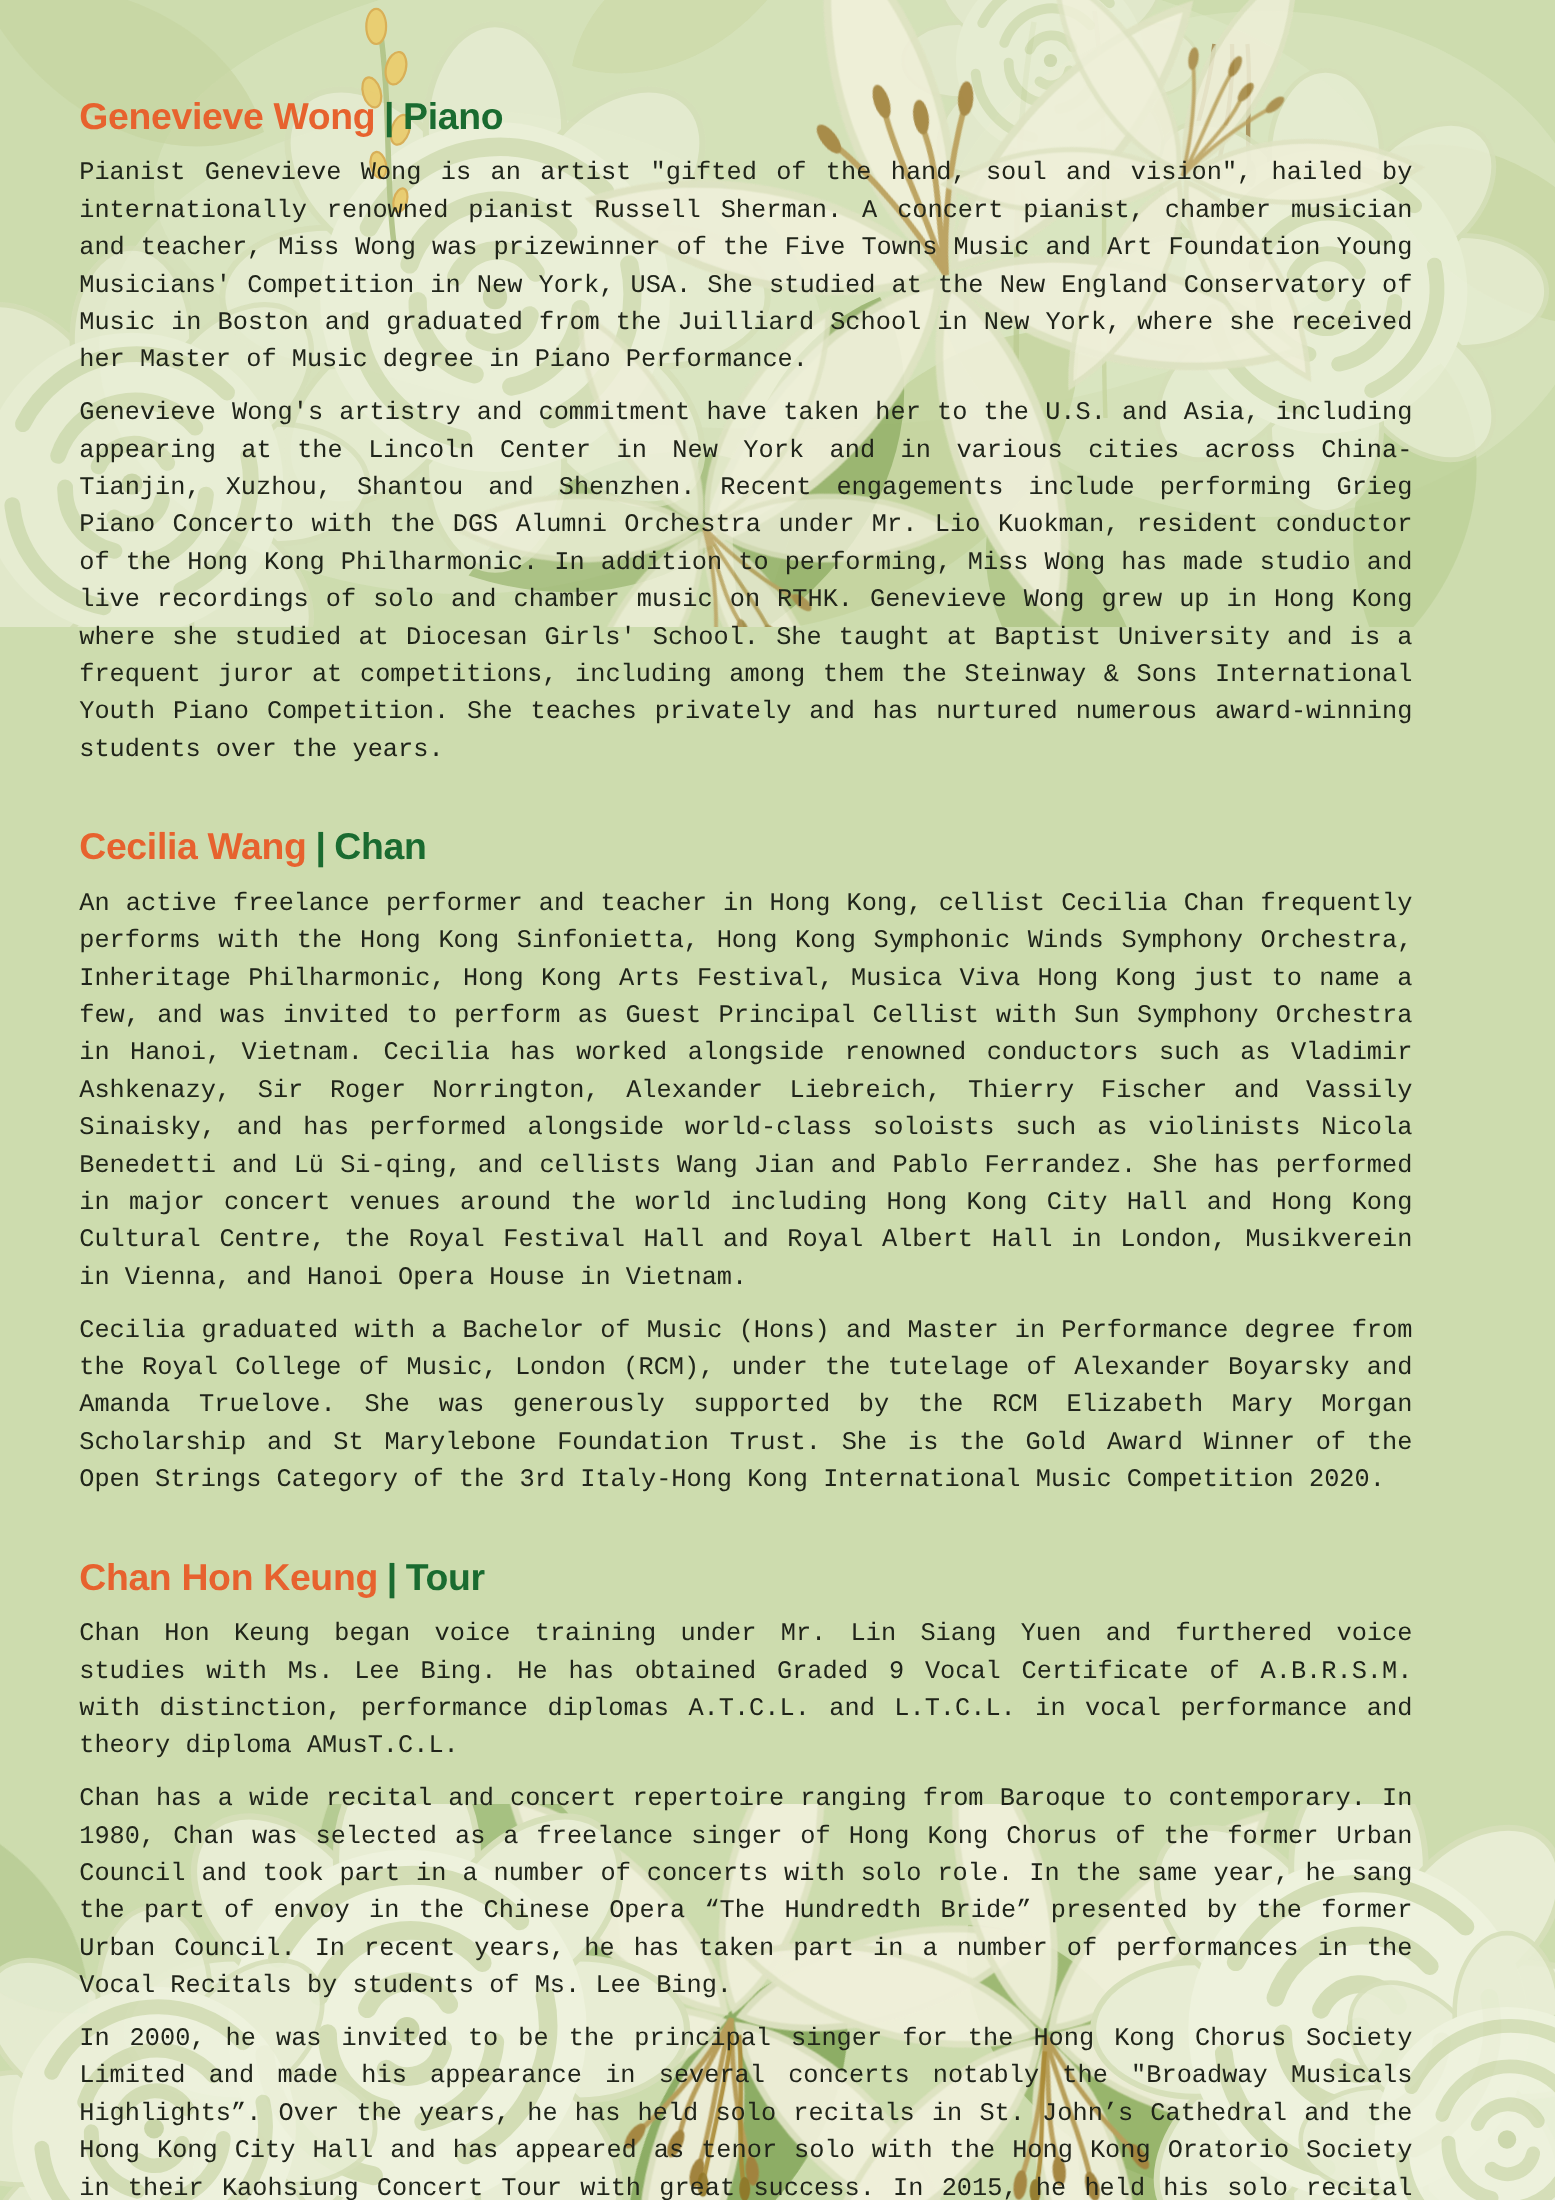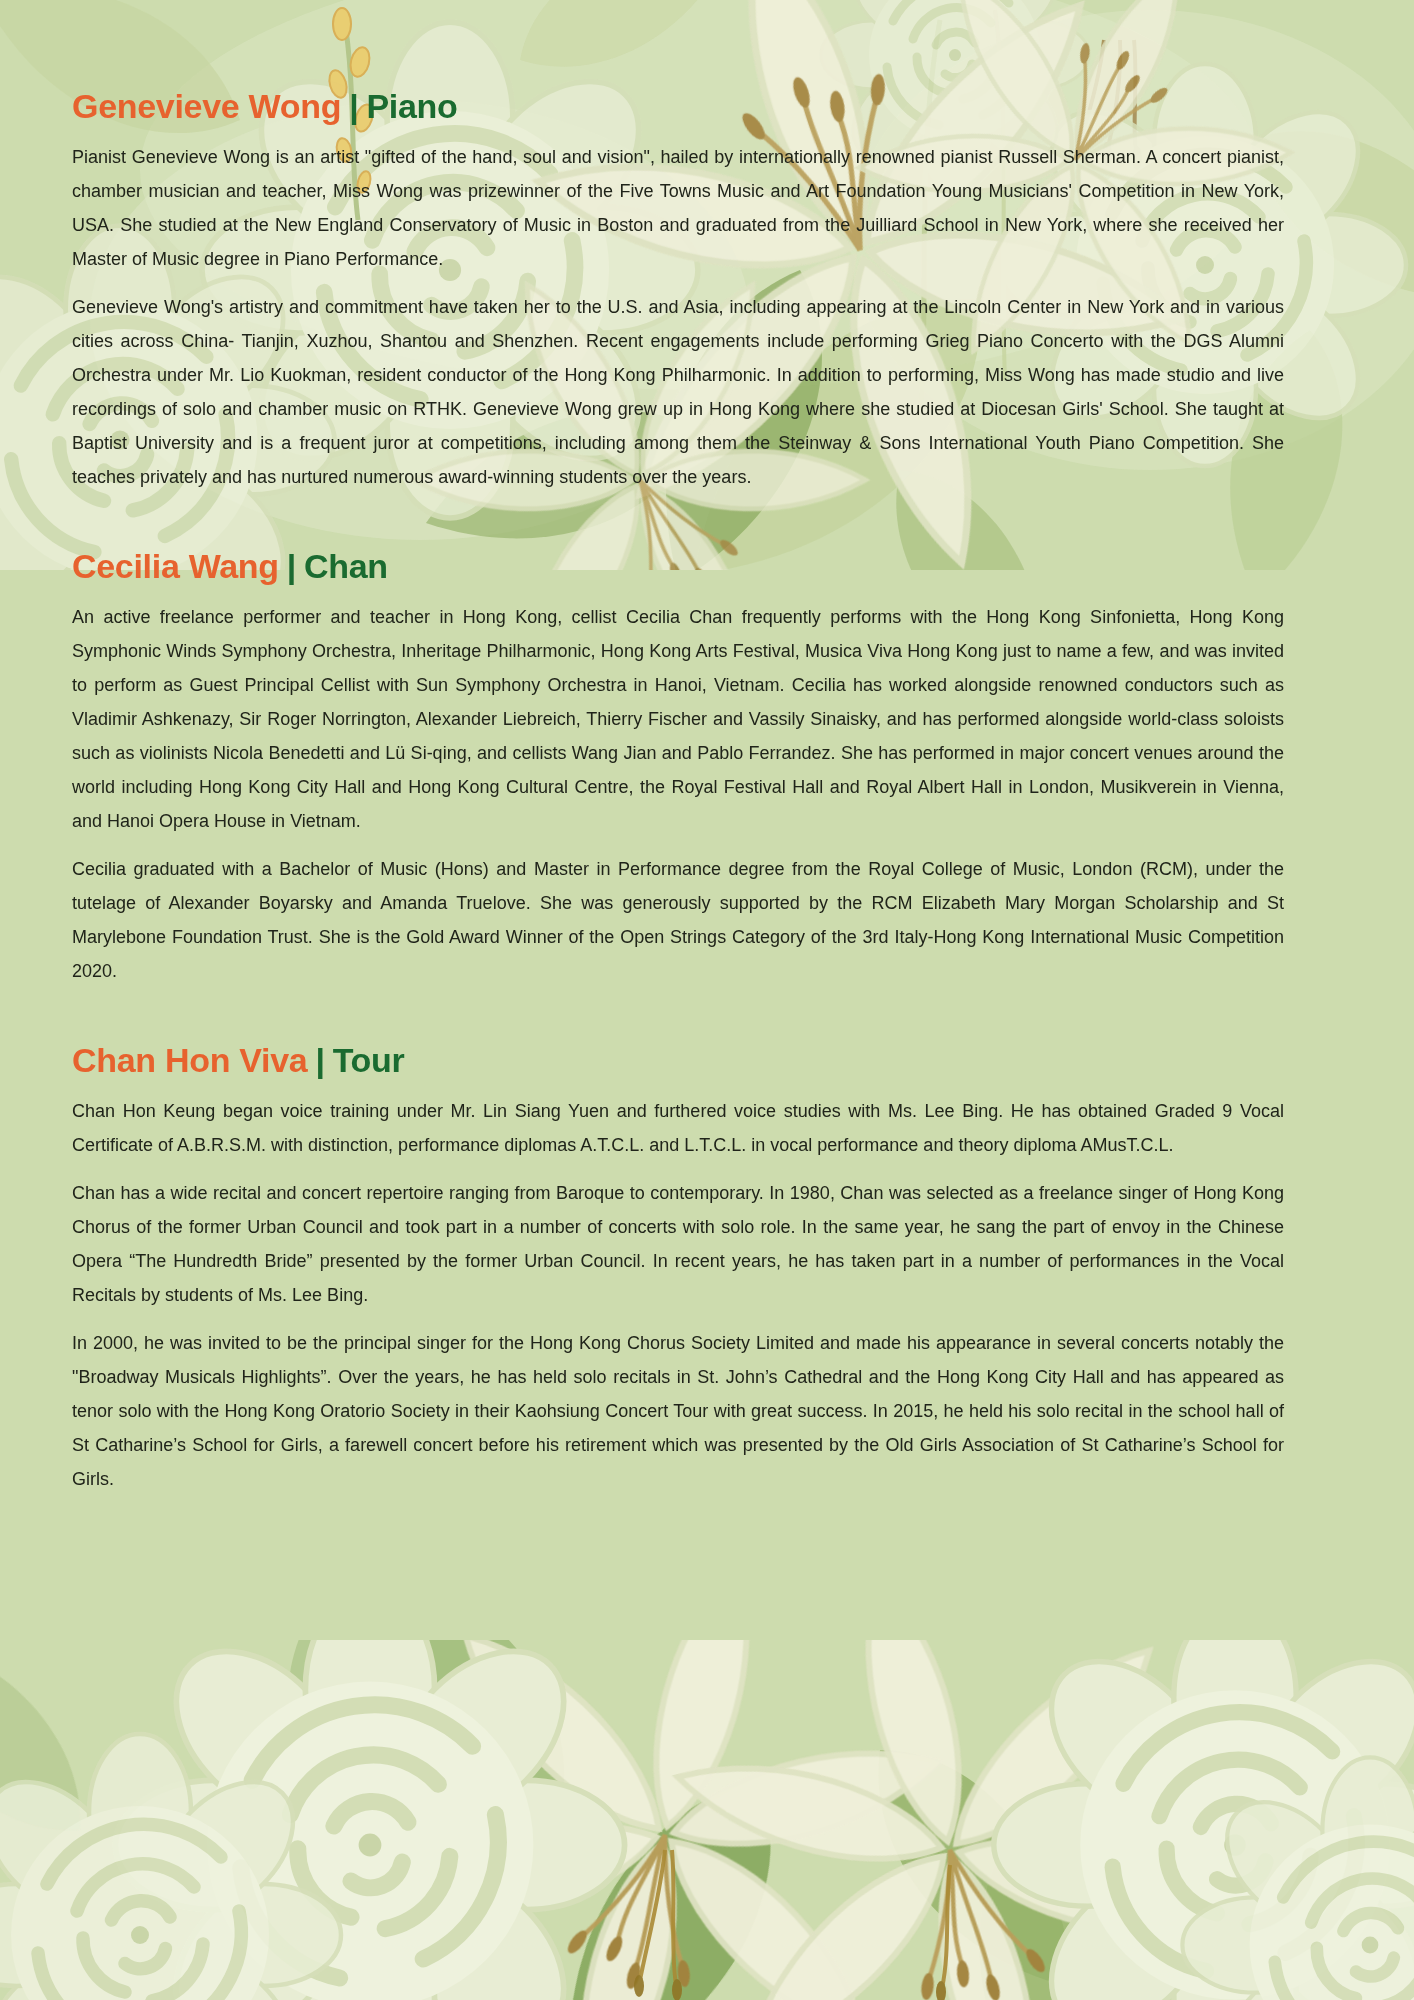--- a/index.html
+++ b/index.html
@@ -19,22 +19,22 @@
   }
   .section + .section{margin-top:50px;}
   .section-heading{
     font-size:34px;line-height:44px;font-weight:700;
     margin:0 0 12px 0;letter-spacing:-0.3px;
   }
   .artist-name{color:#e7622e;}
   .heading-sep{color:#1a6b30;font-weight:700;padding:0 8px;}
   .artist-role{color:#1a6b30;}
   .bio-paragraph{
-    font-size:18px;line-height:34px;margin:0 0 14px 0;
-    text-align:justify;text-justify:inter-word;
+    font-size:23px;line-height:34px;margin:0 0 14px 0;
+    text-align:justify;text-justify:inter-word;font-family:Liberation Mono, monospace;
   }
   .bio-paragraph:last-child{margin-bottom:0;}
 </style>
 </head>
 <body>
 
 <div class="page">
 
   <svg class="decor decor-top" width="1414" height="570" viewBox="0 0 1414 570" aria-hidden="true">
     <defs>
@@ -191,21 +191,21 @@
     <div class="section">
       <h2 class="section-heading">
         <span class="artist-name">Cecilia Wang</span><span class="heading-sep">|</span><span class="artist-role">Chan</span>
       </h2>
       <p class="bio-paragraph">An active freelance performer and teacher in Hong Kong, cellist Cecilia Chan frequently performs with the Hong Kong Sinfonietta, Hong Kong Symphonic Winds Symphony Orchestra, Inheritage Philharmonic, Hong Kong Arts Festival, Musica Viva Hong Kong just to name a few, and was invited to perform as Guest Principal Cellist with Sun Symphony Orchestra in Hanoi, Vietnam. Cecilia has worked alongside renowned conductors such as Vladimir Ashkenazy, Sir Roger Norrington, Alexander Liebreich, Thierry Fischer and Vassily Sinaisky, and has performed alongside world-class soloists such as violinists Nicola Benedetti and Lü Si-qing, and cellists Wang Jian and Pablo Ferrandez. She has performed in major concert venues around the world including Hong Kong City Hall and Hong Kong Cultural Centre, the Royal Festival Hall and Royal Albert Hall in London, Musikverein in Vienna, and Hanoi Opera House in Vietnam.</p>
       <p class="bio-paragraph">Cecilia graduated with a Bachelor of Music (Hons) and Master in Performance degree from the Royal College of Music, London (RCM), under the tutelage of Alexander Boyarsky and Amanda Truelove. She was generously supported by the RCM Elizabeth Mary Morgan Scholarship and St Marylebone Foundation Trust. She is the Gold Award Winner of the Open Strings Category of the 3rd Italy-Hong Kong International Music Competition 2020.</p>
     </div>
 
     <div class="section">
       <h2 class="section-heading">
-        <span class="artist-name">Chan Hon Viva</span><span class="heading-sep">|</span><span class="artist-role">Tour</span>
+        <span class="artist-name">Chan Hon Keung</span><span class="heading-sep">|</span><span class="artist-role">Tour</span>
       </h2>
       <p class="bio-paragraph">Chan Hon Keung began voice training under Mr. Lin Siang Yuen and furthered voice studies with Ms. Lee Bing. He has obtained Graded 9 Vocal Certificate of A.B.R.S.M. with distinction, performance diplomas A.T.C.L. and L.T.C.L. in vocal performance and theory diploma AMusT.C.L.</p>
       <p class="bio-paragraph">Chan has a wide recital and concert repertoire ranging from Baroque to contemporary. In 1980, Chan was selected as a freelance singer of Hong Kong Chorus of the former Urban Council and took part in a number of concerts with solo role. In the same year, he sang the part of envoy in the Chinese Opera “The Hundredth Bride” presented by the former Urban Council. In recent years, he has taken part in a number of performances in the Vocal Recitals by students of Ms. Lee Bing.</p>
       <p class="bio-paragraph">In 2000, he was invited to be the principal singer for the Hong Kong Chorus Society Limited and made his appearance in several concerts notably the "Broadway Musicals Highlights”. Over the years, he has held solo recitals in St. John’s Cathedral and the Hong Kong City Hall and has appeared as tenor solo with the Hong Kong Oratorio Society in their Kaohsiung Concert Tour with great success.  In 2015, he held his solo recital in the school hall of St Catharine’s School for Girls, a farewell concert before his retirement which was presented by the Old Girls Association of St Catharine’s School for Girls.</p>
     </div>
 
   </div>
 </div>
 
 </body></html>

